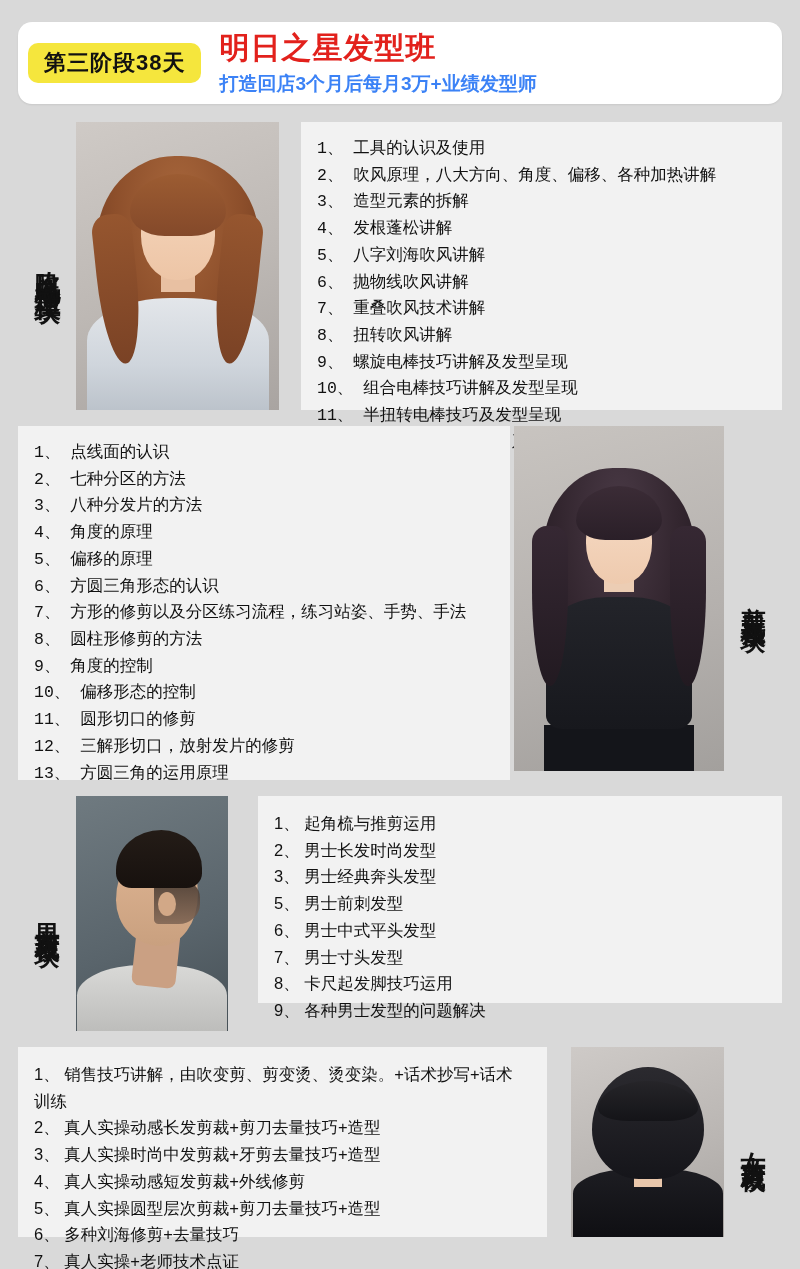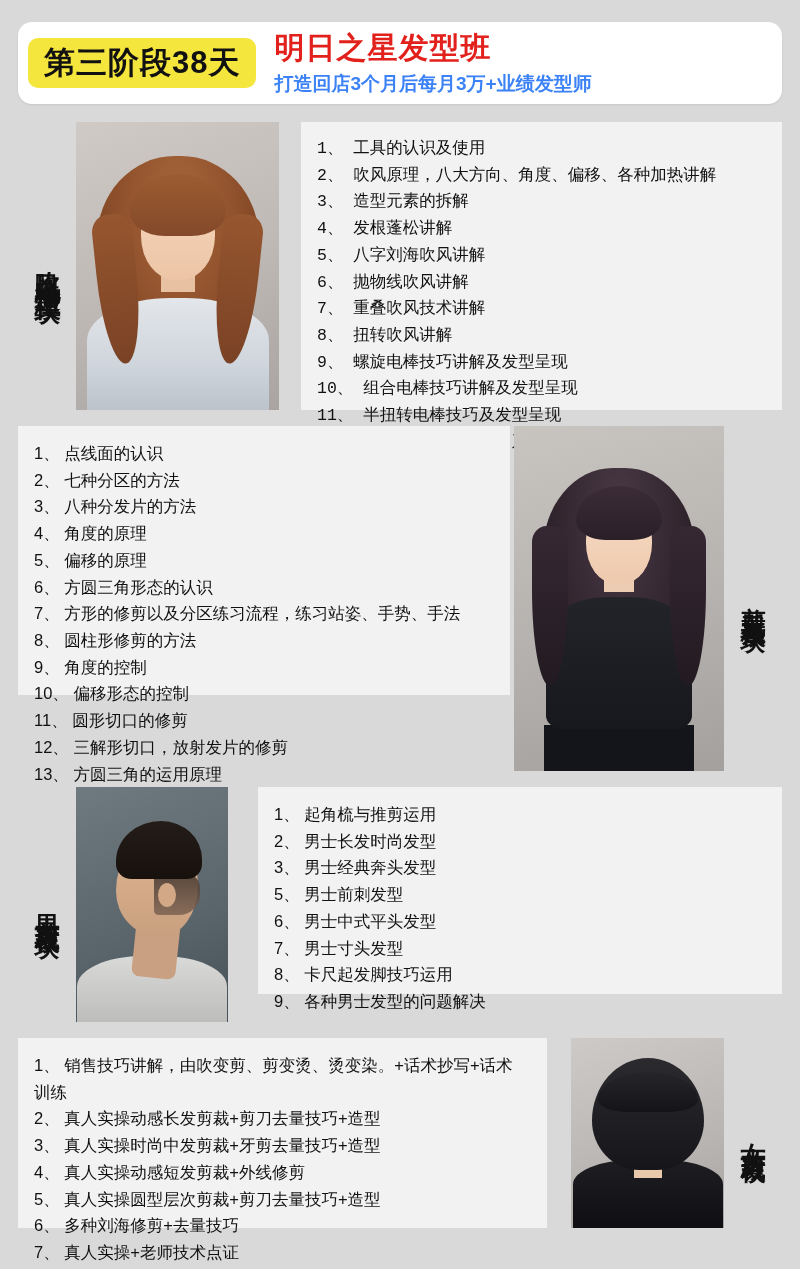--- a/index.html
+++ b/index.html
@@ -20,21 +20,21 @@
     height: 82px;
     display: flex;
     align-items: center;
     padding: 0 12px 0 10px;
     box-shadow: 0 1px 2px rgba(0,0,0,0.08);
   }
   .badge {
     background: #f5e63d;
     border-radius: 10px;
     padding: 7px 16px;
-    font-size: 31px;
+    font-size: 22px;
     font-weight: bold;
     color: #111;
     letter-spacing: 1px;
     white-space: nowrap;
     line-height: 1.18;
     font-family: "Liberation Sans", sans-serif;
   }
   .header-right {
     display: flex;
     flex-direction: column;
@@ -100,21 +100,21 @@
   }
 
   
   .sec1 { margin-top: 18px; font-family: Liberation Mono, monospace; }
   .sec1 .vlabel { width: 56px; height: 288px; font-size: 26px; }
   .sec1 .photo { width: 203px; height: 288px; margin-left: 2px; }
   .sec1 .listbox { margin-left: 22px; height: 288px; }
 
   
   .sec2 { margin-top: 16px; }
-  .sec2 .listbox { height: 269px; margin-right: 4px; }
+  .sec2 .listbox { height: 354px; margin-right: 4px; font-family: Liberation Mono, monospace; }
   .sec2 .photo { width: 210px; height: 345px; }
   .sec2 .vlabel { width: 58px; height: 345px; }
 
   
   .sec3 { margin-top: 16px; }
   .sec3 .vlabel { width: 58px; height: 235px; }
   .sec3 .photo { width: 152px; height: 235px; }
   .sec3 .listbox { margin-left: 30px; height: 207px; }
 
   

